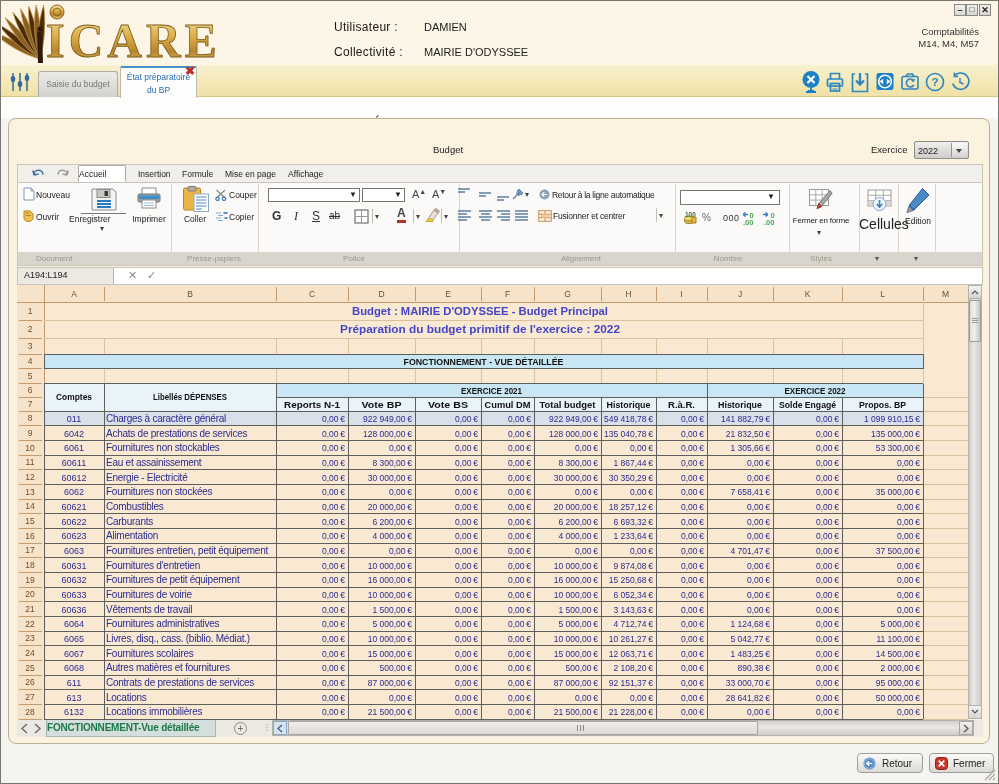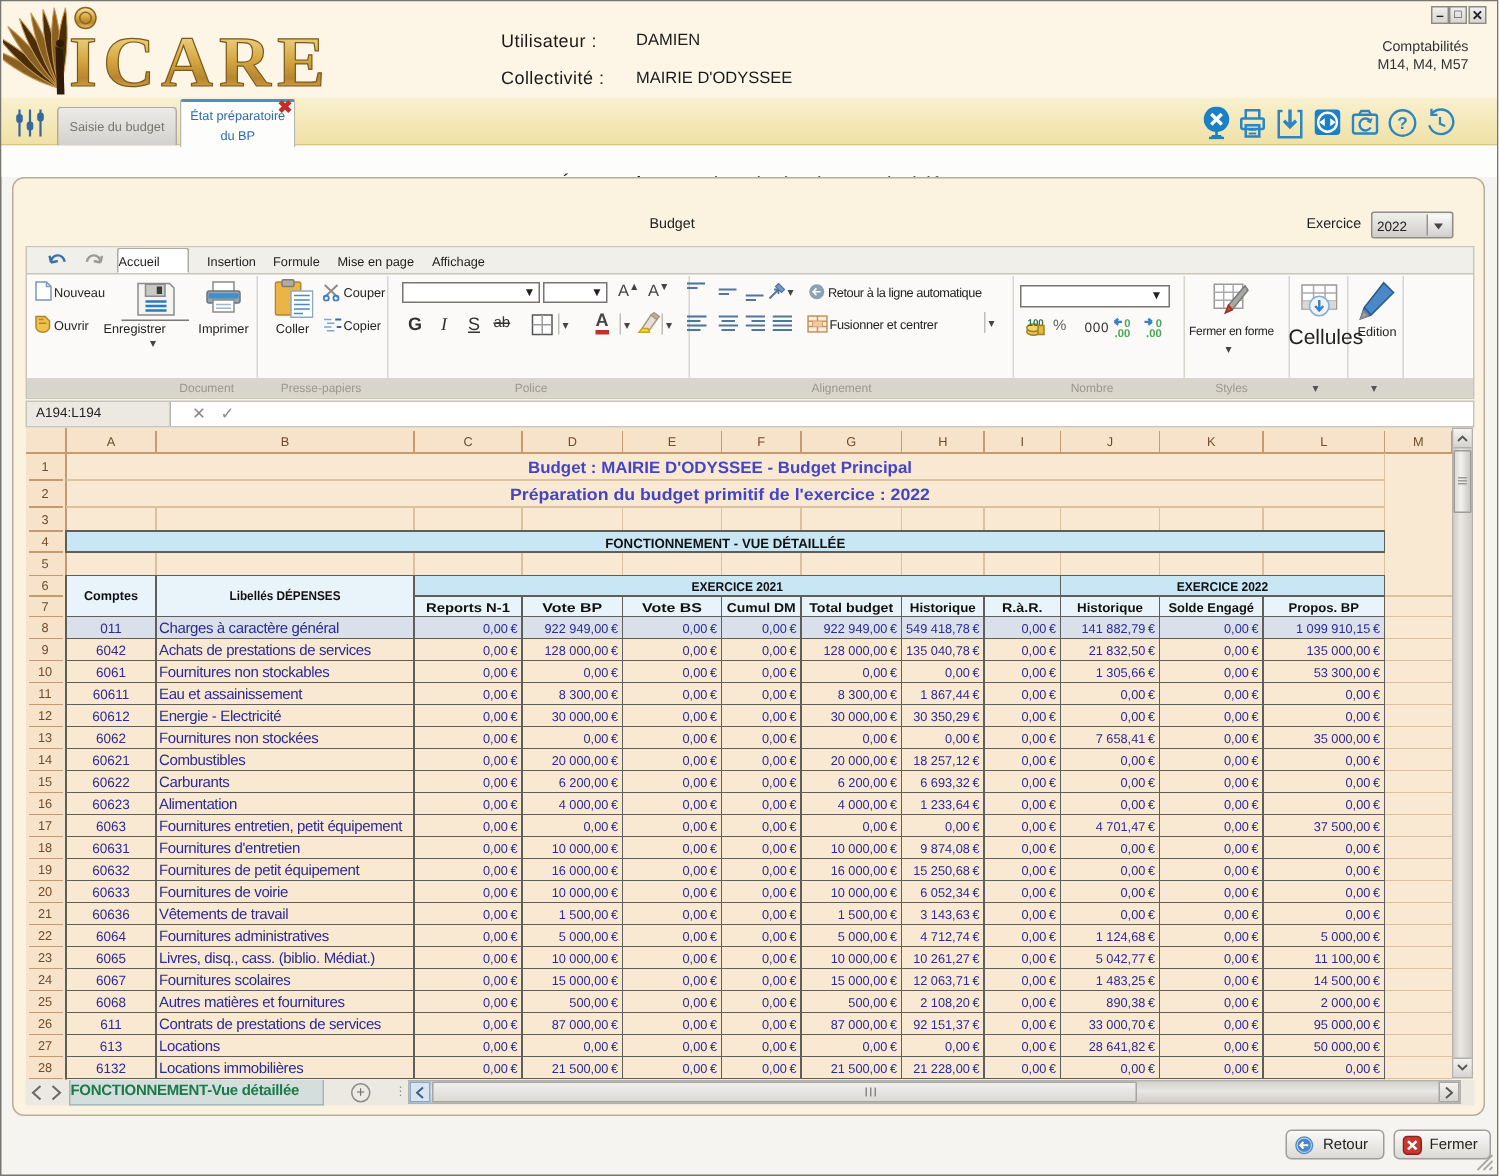--- a/index.html
+++ b/index.html
@@ -140,24 +140,24 @@
       <path d="M3,7 A4.5,4.5 0 0 1 12,6.5 M3,7 L2,2.5 M3,7 L7.5,6" stroke="#3d6fa8" stroke-width="1.6" fill="none"></path>
       <path d="M36,7 A4.5,4.5 0 0 0 27,6.5 M36,7 L37,2.5 M36,7 L31.5,6" stroke="#9a9a96" stroke-width="1.6" fill="none"></path>
     </svg>
 <div class="abs" style="left:77px;top:164px;width:48px;height:17px;background:#fff;border:1px solid #aeaba3;border-bottom:1px solid #fff;border-radius:2px 2px 0 0;font-size:8.5px;text-align:left;line-height:16px;color:#222">Accueil</div>
 <div class="abs rt" style="left:137px;top:168px">Insertion</div>
 <div class="abs rt" style="left:181px;top:168px">Formule</div>
 <div class="abs rt" style="left:224px;top:168px">Mise en page</div>
 <div class="abs rt" style="left:287px;top:168px">Affichage</div>
 <div class="abs" style="left:17px;top:181px;width:964px;height:0;border-top:1px solid #c9c5bb"></div>
 <div class="abs" style="left:17px;top:251px;width:964px;height:13px;background:#d8d5cd"></div>
-<div class="abs" style="left:35px;top:253px;width:120px;text-align:right;font-size:8px;color:#9b978c">Document</div>
+<div class="abs" style="left:35px;top:253px;width:120px;text-align:left;font-size:8px;color:#9b978c">Document</div>
 <div class="abs" style="left:153px;top:253px;width:120px;text-align:center;font-size:8px;color:#9b978c">Presse-papiers</div>
 <div class="abs" style="left:293px;top:253px;width:120px;text-align:center;font-size:8px;color:#9b978c">Police</div>
-<div class="abs" style="left:500px;top:253px;width:120px;text-align:center;font-size:8px;color:#9b978c">Alignement</div>
+<div class="abs" style="left:480px;top:253px;width:120px;text-align:right;font-size:8px;color:#9b978c">Alignement</div>
 <div class="abs" style="left:667px;top:253px;width:120px;text-align:center;font-size:8px;color:#9b978c">Nombre</div>
 <div class="abs" style="left:760px;top:253px;width:120px;text-align:center;font-size:8px;color:#9b978c">Styles</div>
 <div class="abs" style="left:170px;top:183px;width:0;height:80px;border-left:1px solid #d9d6ce"></div>
 <div class="abs" style="left:257px;top:183px;width:0;height:80px;border-left:1px solid #d9d6ce"></div>
 <div class="abs" style="left:458px;top:183px;width:0;height:80px;border-left:1px solid #d9d6ce"></div>
 <div class="abs" style="left:674px;top:183px;width:0;height:80px;border-left:1px solid #d9d6ce"></div>
 <div class="abs" style="left:788px;top:183px;width:0;height:80px;border-left:1px solid #d9d6ce"></div>
 <div class="abs" style="left:858px;top:183px;width:0;height:80px;border-left:1px solid #d9d6ce"></div>
 <div class="abs" style="left:897px;top:183px;width:0;height:80px;border-left:1px solid #d9d6ce"></div>
 <div class="abs" style="left:934px;top:183px;width:0;height:80px;border-left:1px solid #d9d6ce"></div>

